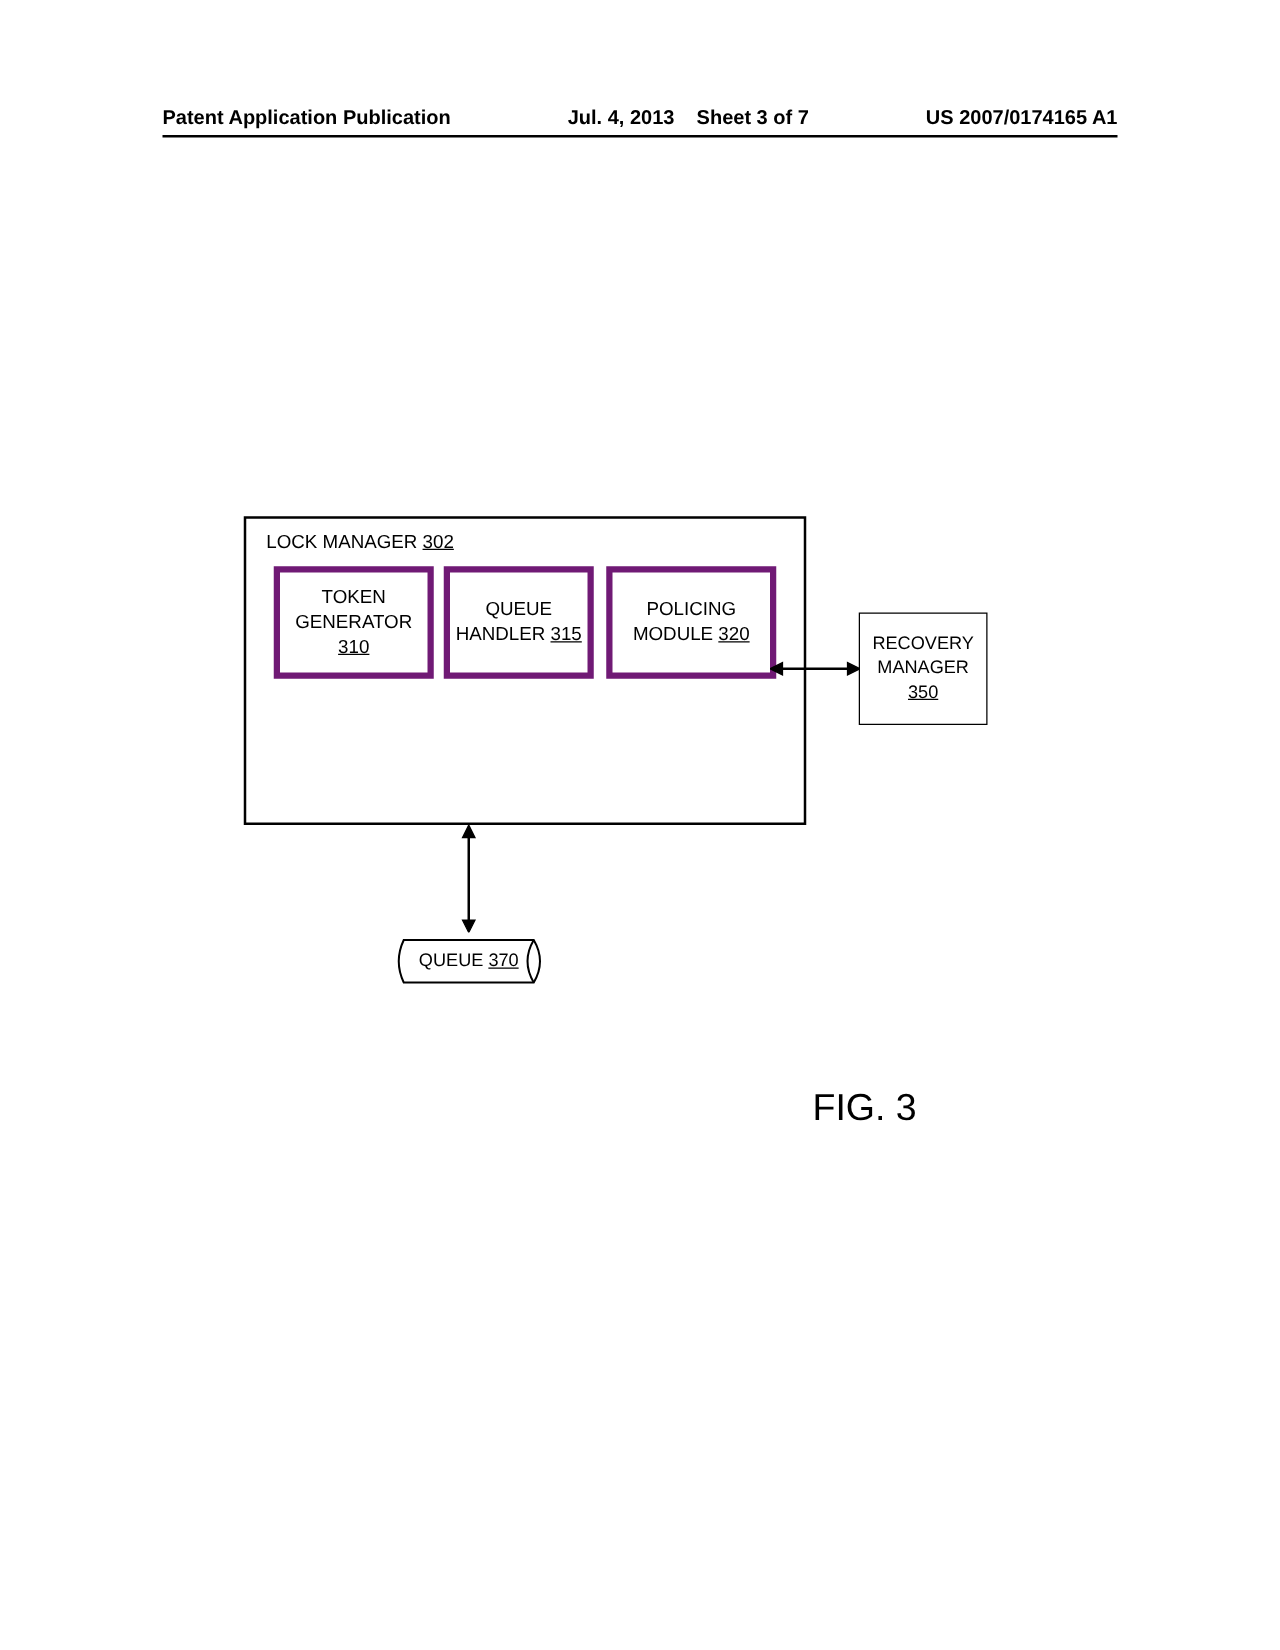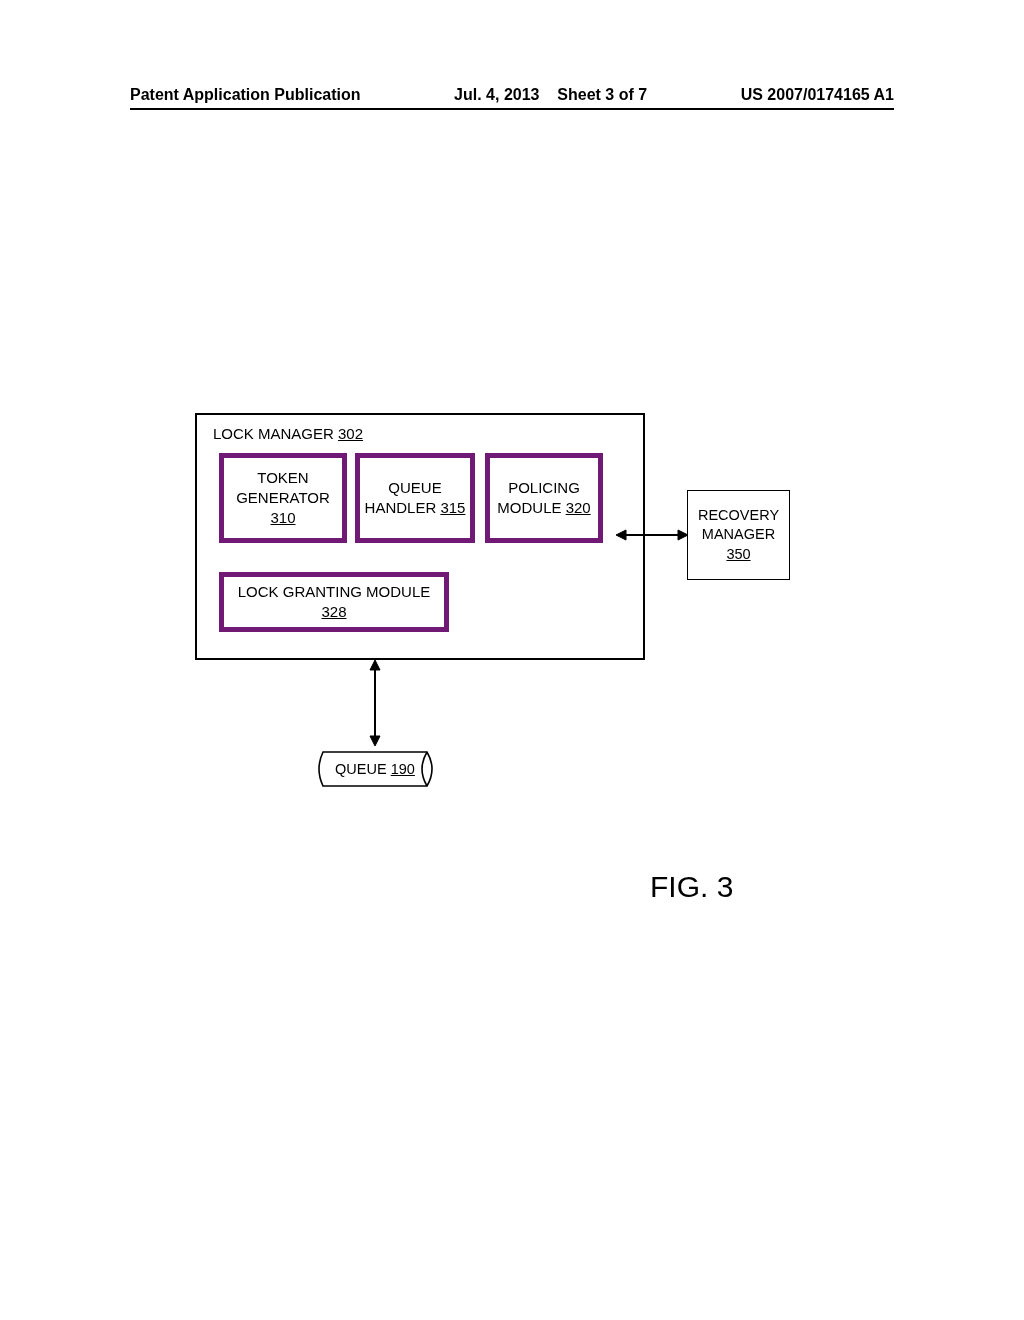--- a/index.html
+++ b/index.html
@@ -42,21 +42,21 @@
     justify-content: center;
     text-align: center;
     flex-direction: column;
     font-size: 15px;
     line-height: 1.35;
   }
   .ref { text-decoration: underline; }
 
   .token-gen { top: 38px; left: 22px; width: 128px; height: 90px; }
   .queue-handler { top: 38px; left: 158px; width: 120px; height: 90px; }
-  .policing { top: 38px; left: 288px; width: 118px; height: 90px; }
+  .policing { top: 38px; left: 288px; width: 136px; height: 90px; }
   .lock-granting { top: 157px; left: 22px; width: 230px; height: 60px; }
   .locking-api { top: 157px; left: 262px; width: 144px; height: 60px; }
 
   .recovery {
     position: absolute;
     top: 490px; left: 687px; width: 103px; height: 90px;
     border: 1px solid #000;
     display: flex; flex-direction: column; align-items: center; justify-content: center;
     font-size: 14.5px; text-align: center; line-height: 1.35;
   }
@@ -118,43 +118,37 @@
         QUEUE<br>HANDLER <span class="ref">315</span>
       </div>
     </div>
 
     <div class="box policing">
       <div>
         POLICING<br>MODULE <span class="ref">320</span>
       </div>
     </div>
 
-    <div class="box lock-granting">
-      <div>
-        <span>LOCK GRANTING MODULE</span>
-        <span class="ref">328</span>
-      </div>
-    </div>
 
   </div>
 
   <div class="recovery">
     <div>
       RECOVERY<br>MANAGER<br><span class="ref">350</span>
     </div>
   </div>
 
   <div class="queue-db">
     <svg width="120" height="50">
       <path d="M 8 8 Q 0 25 8 42 L 112 42 Q 122 25 112 8 Z" fill="#fff" stroke="#000" stroke-width="1.6"></path>
       <path d="M 112 8 Q 102 25 112 42" fill="none" stroke="#000" stroke-width="1.6"></path>
     </svg>
     <div class="qlabel">
       <span>QUEUE</span>&nbsp;
-      <span class="ref">190</span>
+      <span class="ref">370</span>
     </div>
   </div>
 
   <div class="fig-label">FIG. 3</div>
 
   <svg class="conn" style="top:525px; left:616px; width:72px; height:20px;">
     <line x1="8" y1="10" x2="64" y2="10" stroke="#000" stroke-width="2"></line>
     <polygon points="0,10 10,5 10,15"></polygon>
     <polygon points="72,10 62,5 62,15"></polygon>
   </svg>

